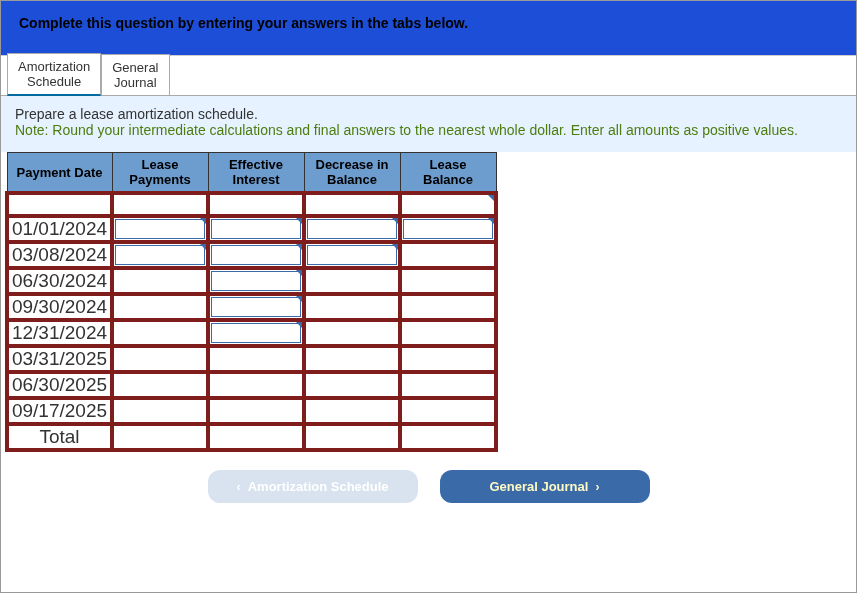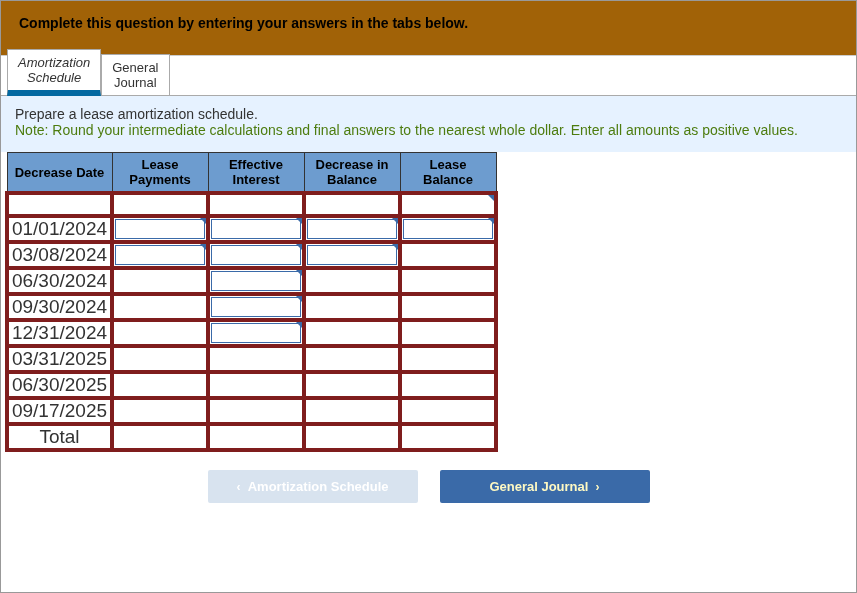--- a/index.html
+++ b/index.html
@@ -3,42 +3,41 @@
 <meta charset="utf-8">
 <style>
   * { box-sizing: border-box; }
   body {
     margin:0; padding:0; background:#fff;
     font-family:"Helvetica Neue",Helvetica,Arial,sans-serif;
     font-size:13px; color:#333;
     width:857px; height:593px; border:1px solid #999;
   }
   .header-bar {
-    background:#a16207;
+    background:#1d4ed8;
     padding:14px 18px 24px 18px;
     font-weight:bold; font-size:14px; color:#000;
     border-bottom:1px solid #ccc;
   }
   .tabs-row {
     display:flex; align-items:flex-end;
     padding-left:6px; height:40px;
     border-bottom:1px solid #aaa;
   }
   .tab {
     padding:5px 10px;
     font-size:13px;
     text-align:center;
     border:1px solid #aaa;
     background:#fff;
     margin-bottom:-1px;
     cursor:pointer;
   }
   .tab.active {
-    border-bottom:6px solid #0369a1;
-    font-style:italic;
+    border-bottom:2px solid #0369a1;
   }
   .note-box {
     background:#e6f2ff; padding:10px 14px 14px 14px;
     font-size:14px;
   }
   .note-red { color:#4d7c0f; }
   .table-wrap { padding:0 0 0 4px; }
   table.amort {
     border-collapse:collapse;
     margin-top:0;
@@ -68,21 +67,21 @@
     border-left:6px solid transparent;
     border-top:6px solid #3a6aa8;
   }
   .nav-buttons {
     display:flex; justify-content:center; gap:22px;
     margin-top:18px;
   }
   .navbtn {
     width:210px; padding:9px 0;
     text-align:center; font-weight:bold; font-size:13px;
-    border-radius:2px; cursor:pointer;
+    border-radius:12px; cursor:pointer;
   }
   .navbtn.prev { background:#d8e3ef; color:#fff; }
   .navbtn.next { background:#3a6aa8; color:#fef9c3; }
   .chev { font-size:12px; }
 </style>
 </head>
 <body>
 
 <div class="header-bar">
   <span>Complete this question by entering your answers in the tabs below.</span>
@@ -101,21 +100,21 @@
 
 <div class="note-box">
   <div>Prepare a lease amortization schedule.</div>
   <div class="note-red">Note: Round your intermediate calculations and final answers to the nearest whole dollar. Enter all amounts as positive values.</div>
 </div>
 
 <div class="table-wrap">
 <table class="amort">
   <thead>
     <tr>
-      <th class="date-cell">Decrease Date</th>
+      <th class="date-cell">Payment Date</th>
       <th class="num-cell">Lease Payments</th>
       <th class="num-cell">Effective Interest</th>
       <th class="num-cell">Decrease in Balance</th>
       <th class="num-cell">Lease Balance</th>
     </tr>
   </thead>
   <tbody id="amort-body">
         <tr>
           <td class="date-cell"></td>
           <td class="num-cell input-cell"></td>

